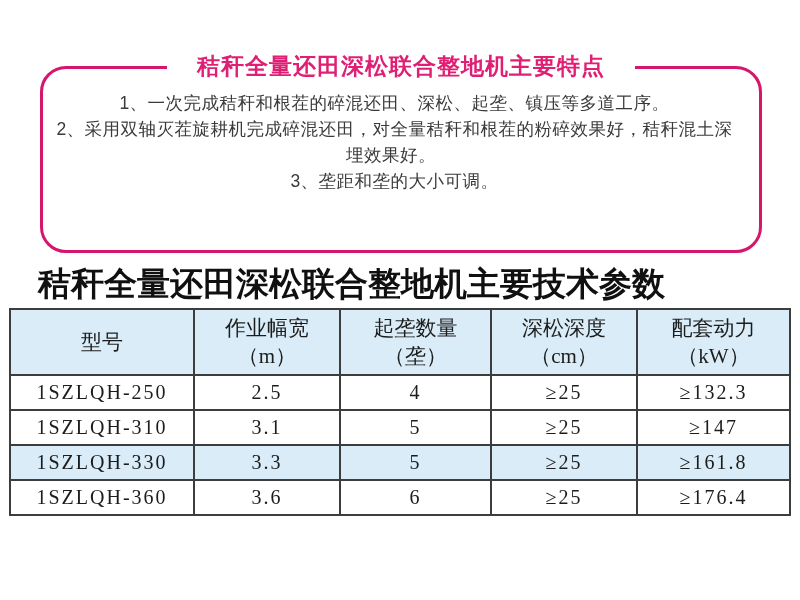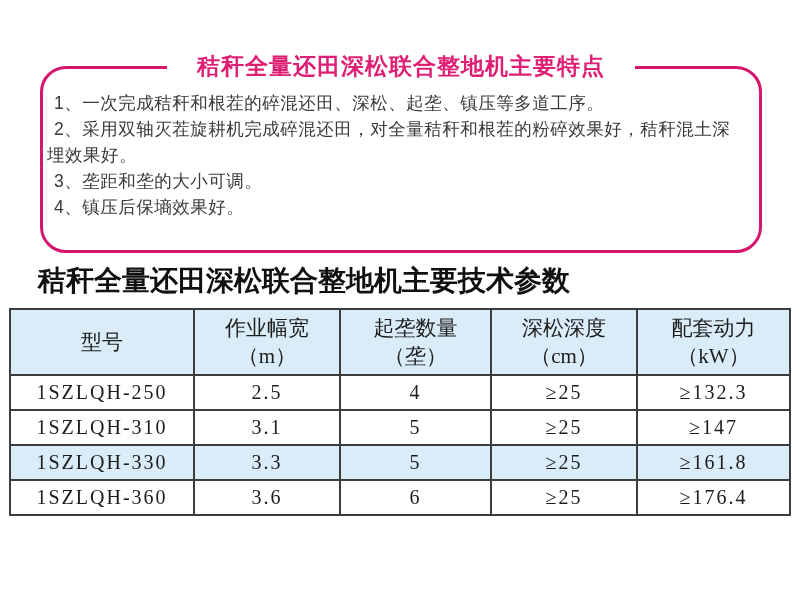--- a/index.html
+++ b/index.html
@@ -39,37 +39,38 @@
     font-size: 23px;
     line-height: 32px;
     font-weight: bold;
     color: #e01f74;
     letter-spacing: 1px;
   }
   .features-list {
     list-style: none;
     margin: 0;
     padding: 21px 24px 0 4px;
+    text-align: center;
   }
   .features-list li {
     font-size: 17.5px;
     line-height: 26px;
     color: #3a3a3a;
     text-indent: 7px;
     letter-spacing: 0.5px;
   }
 
   
   .specs-title {
     position: absolute;
     left: 38px;
     top: 262px;
     margin: 0;
     font-family: "Liberation Serif", "DejaVu Serif", serif;
-    font-size: 28px;
+    font-size: 33px;
     font-weight: bold;
     color: #101010;
   }
 
   
   .specs-table {
     position: absolute;
     left: 9px;
     top: 308px;
     width: 782px;
@@ -103,21 +104,20 @@
 </style>
 </head>
 <body>
 
 <div class="features-box">
   <div class="features-title">秸秆全量还田深松联合整地机主要特点</div>
   <ul class="features-list">
     <li>1、一次完成秸秆和根茬的碎混还田、深松、起垄、镇压等多道工序。</li>
     <li>2、采用双轴灭茬旋耕机完成碎混还田，对全量秸秆和根茬的粉碎效果好，秸秆混土深埋效果好。</li>
     <li>3、垄距和垄的大小可调。</li>
-    <li>4、镇压后保墒效果好。</li>
   </ul>
 </div>
 
 <h2 class="specs-title">秸秆全量还田深松联合整地机主要技术参数</h2>
 
 <table class="specs-table">
   <colgroup>
     <col style="width:184px">
     <col style="width:146px">
     <col style="width:151px">

